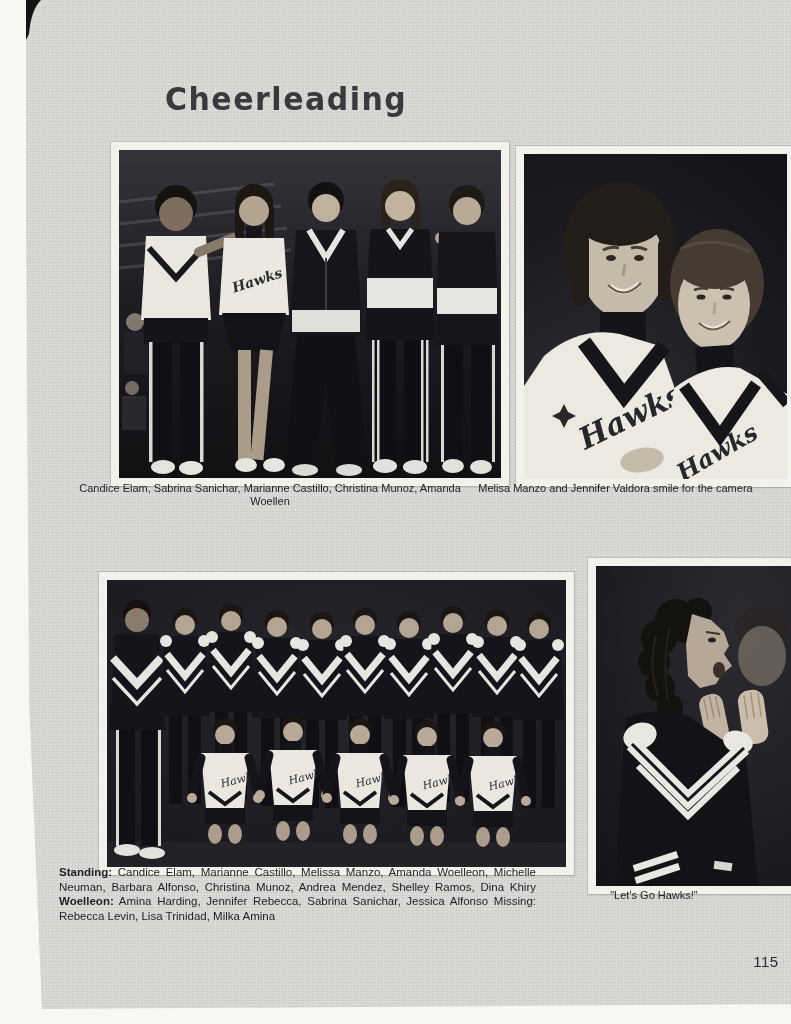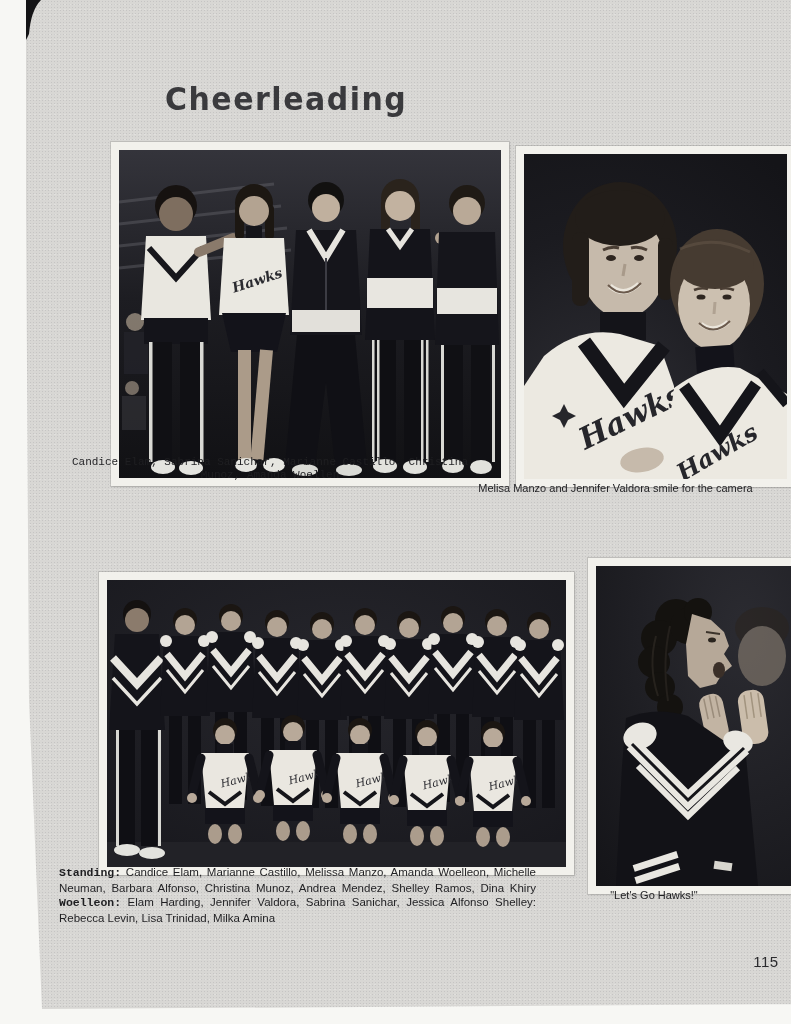--- a/index.html
+++ b/index.html
@@ -30,25 +30,25 @@
     box-shadow:0 0 0 1px rgba(120,120,115,0.25), 1px 1px 2px rgba(0,0,0,0.12);
   }
   .photo svg { display:block; width:100%; height:100%; }
   .photo1 { left:45px;  top:126px; width:398px; height:344px; }
   .photo2 { left:450px; top:130px; width:279px; height:341px; }
   .photo3 { left:33px;  top:556px; width:475px; height:303px; }
   .photo4 { left:522px; top:542px; width:212px; height:336px; }
   .caption {
     position:absolute; margin:0; font-size:11px; color:#1f1f22; line-height:13px;
   }
-  .cap1 { left:45px;  top:456px; width:398px; text-align:center;font-family:Liberation Mono, monospace; }
+  .cap1 { left:45px;  top:482px; width:398px; text-align:center; }
   .cap2 { left:450px; top:482px; width:279px; text-align:center; }
   .cap3 { left:33px;  top:865px; width:477px; text-align:justify; font-size:11.5px; line-height:14.5px; }
   .cap4 { left:522px; top:889px; width:212px; text-align:center; }
-  .cap3 b { font-weight:bold;font-family:Liberation Mono, monospace; }
+  .cap3 b { font-weight:bold; }
   .page-number {
     position:absolute; left:708px; top:953px; width:64px; text-align:center;
     font-size:15px; color:#2b2b2e; letter-spacing:0.5px;
   }
 </style>
 </head>
 <body>
 
 <div class="stage">
   <div class="paper"></div>
@@ -277,21 +277,21 @@
 
       <g>
         <use href="#kn" transform="translate(118,150)"></use>
         <use href="#kn" transform="translate(186,147)"></use>
         <use href="#kn" transform="translate(253,150)"></use>
         <use href="#kn" transform="translate(320,152)"></use>
         <use href="#kn" transform="translate(386,153)"></use>
       </g>
     </svg>
   </figure>
-  <p class="caption cap3"><b>Standing:</b><span> Candice Elam, Marianne Castillo, Melissa Manzo, Amanda Woelleon, Michelle Neuman, Barbara Alfonso, Christina Munoz, Andrea Mendez, Shelley Ramos, Dina Khiry </span><b>Woelleon:</b><span> Elam Harding, Jennifer Valdora, Sabrina Sanichar, Jessica Alfonso </span><span>Shelley:</span><span> Rebecca Levin, Lisa Trinidad, Milka Amina</span></p>
+  <p class="caption cap3"><b>Standing:</b><span> Candice Elam, Marianne Castillo, Melissa Manzo, Amanda Woelleon, Michelle Neuman, Barbara Alfonso, Christina Munoz, Andrea Mendez, Shelley Ramos, Dina Khiry </span><b>Woelleon:</b><span> Amina Harding, Jennifer Rebecca, Sabrina Sanichar, Jessica Alfonso </span><span>Missing:</span><span> Rebecca Levin, Lisa Trinidad, Milka Amina</span></p>
 
   <figure class="photo photo4">
     <svg viewBox="0 0 196 320" preserveAspectRatio="none">
       <defs>
         <radialGradient id="p4g" cx="0.75" cy="0.2" r="1.1">
           <stop offset="0" stop-color="#2b2b31"></stop>
             <stop offset="1" stop-color="#141418"></stop>
         </radialGradient>
       </defs>
       <rect width="196" height="320" fill="url(#p4g)"></rect>

